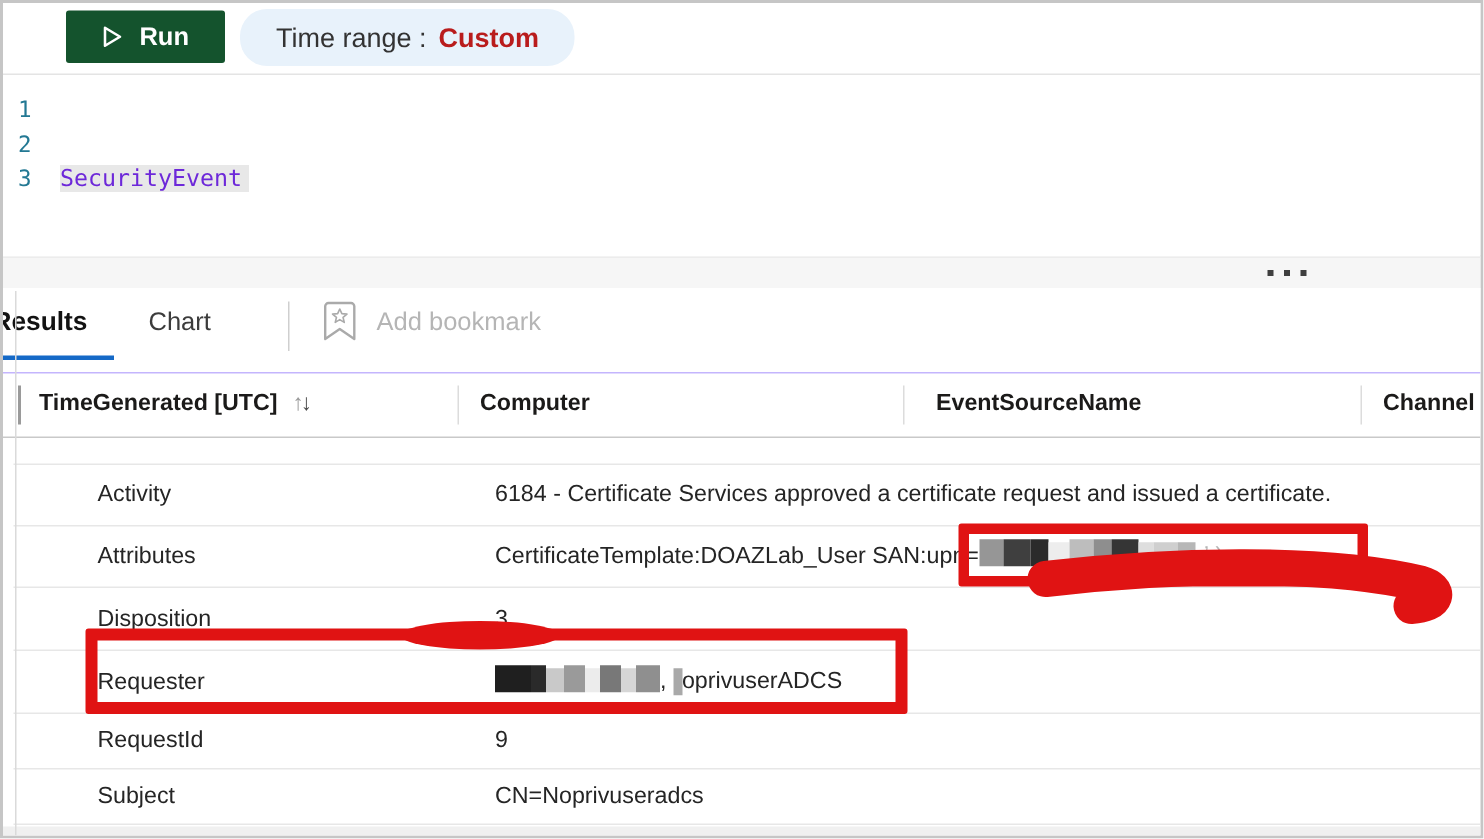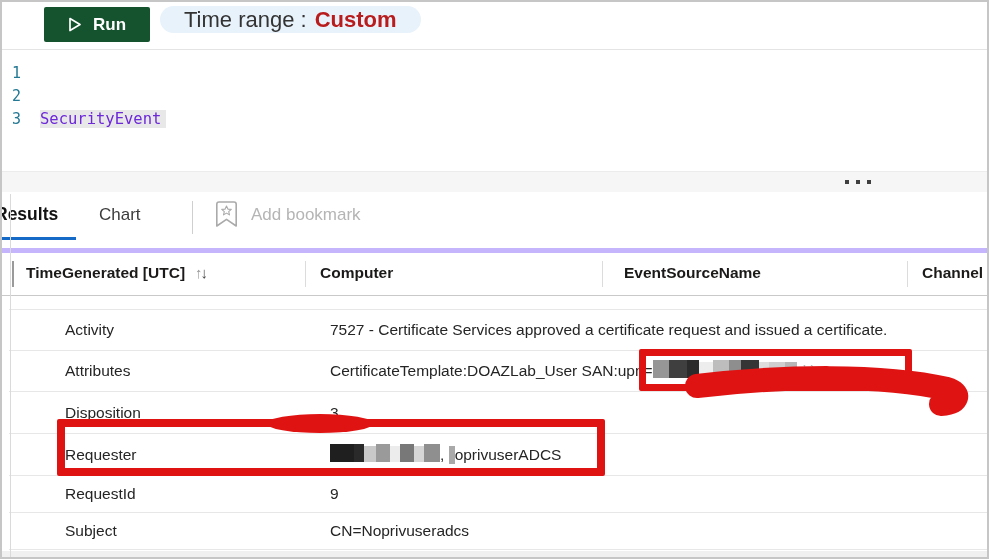--- a/index.html
+++ b/index.html
@@ -6,22 +6,22 @@
   .screen{position:relative;width:989px;height:559px;box-sizing:border-box;
     border:2px solid #c6c6c6;background:#fff;overflow:hidden;
     font-family:"Liberation Sans",sans-serif;color:#201f1e;}
   
   .toolbar{position:absolute;left:0;top:0;width:100%;height:47px;background:#fff;
     border-bottom:1px solid #e4e4e4;}
   .run-btn{position:absolute;left:42px;top:5px;width:106px;height:35px;background:#14532d;
     border:none;border-radius:2px;color:#fff;font-size:17px;font-weight:600;
     display:flex;align-items:center;justify-content:center;gap:11px;cursor:pointer;
     font-family:"Liberation Sans",sans-serif;}
-  .pill{position:absolute;top:4px;height:27px;background:#e8f2fb;border-radius:18px;
-    display:inline-flex;align-items:center;gap:8px;padding:0 24px;font-size:22px;color:#333;
+  .pill{position:absolute;top:4px;height:38px;background:#e8f2fb;border-radius:18px;
+    display:inline-flex;align-items:center;gap:8px;padding:0 24px;font-size:18px;color:#333;
     border:none;cursor:pointer;font-family:"Liberation Sans",sans-serif;}
   .pill b{color:#b91c1c;font-weight:700;}
   .pill-time{left:158px;}
   .pill-show{left:400px;}
   
   .editor{position:absolute;left:0;top:48px;width:100%;height:120px;background:#fff;
     font-family:"DejaVu Sans Mono","Liberation Mono",monospace;font-size:15.5px;line-height:23px;}
   .gutter{position:absolute;left:0;top:12px;width:26px;text-align:left;padding-left:10px;
     color:#237893;font-size:15px;}
   .code{position:absolute;left:38px;top:12px;white-space:pre;}
@@ -41,21 +41,21 @@
   .tabsbar{position:absolute;left:0;top:190px;width:100%;height:56px;background:#fff;padding-left:24px;}
   .panel-border{position:absolute;left:8px;top:192px;bottom:0;width:1px;background:#dadada;}
   .tab-results{position:absolute;left:-7px;top:12px;font-size:17.5px;font-weight:700;color:#121212;cursor:pointer;}
   .tab-underline{position:absolute;left:0;top:45px;width:74px;height:3px;background:#1569c7;}
   .tab-chart{position:absolute;left:97px;top:13px;font-size:17px;color:#3c3c3c;cursor:pointer;}
   .tab-divider{position:absolute;left:190px;top:9px;width:1px;height:33px;background:#cfcfcf;}
   .bookmark{position:absolute;left:212px;top:8px;display:flex;align-items:center;gap:12px;
     color:#b5b5b5;font-size:17px;cursor:default;}
   
   .grid-header{position:absolute;left:0;top:246px;width:100%;height:42px;background:#fff;
-    border-top:5px solid #c4b5fd;border-bottom:1px solid #c9c9c9;font-size:15.5px;font-weight:700;color:#1b1a19;}
+    border-top:1px solid #c4b5fd;border-bottom:1px solid #c9c9c9;font-size:15.5px;font-weight:700;color:#1b1a19;}
   .gh-cell{position:absolute;top:11px;white-space:nowrap;cursor:pointer;}
   .gh-time{left:24px;}
   .gh-computer{left:318px;}
   .gh-source{left:622px;}
   .gh-channel{left:920px;}
   .gh-div{position:absolute;top:8px;width:1px;height:26px;background:#dcdcdc;}
   .gh-tick{position:absolute;left:10px;top:8px;width:2px;height:26px;background:#9a9a9a;}
   .sort{font-weight:400;font-size:15px;margin-left:10px;}
   .sort .up{color:#9b9b9b;}
   .sort .down{color:#4a4a4a;margin-left:-2px;}
@@ -142,21 +142,21 @@
     <span class="gh-cell gh-source">EventSourceName</span>
     <span class="gh-div" style="left:905px;"></span>
     <span class="gh-cell gh-channel">Channel</span>
   </div>
 
   <div class="rows">
     <div class="row" style="height:19px;"></div>
 
     <div class="row" style="height:41px;">
       <span class="key">Activity</span>
-      <span class="val">7527 - Certificate Services approved a certificate request and issued a certificate.</span>
+      <span class="val">6184 - Certificate Services approved a certificate request and issued a certificate.</span>
     </div>
 
     <div class="row" style="height:41px;">
       <span class="key">Attributes</span>
       <span class="val">
         <span>CertificateTemplate:DOAZLab_User SAN:upn=</span>
         <span><span class="rb" style="width:16px;background:#969696;"></span><span class="rb" style="width:18px;background:#3f3f3f;"></span><span class="rb" style="width:12px;background:#2b2b2b;"></span><span class="rb rb-s" style="width:14px;background:#ededed;"></span><span class="rb" style="width:16px;background:#bdbdbd;"></span><span class="rb" style="width:12px;background:#8e8e8e;"></span><span class="rb" style="width:18px;background:#353535;"></span><span class="rb rb-s" style="width:10px;background:#dedede;"></span><span class="rb rb-s" style="width:16px;background:#cfcfcf;"></span><span class="rb rb-s" style="width:12px;background:#b7b7b7;"></span></span>
         <span class="faint">ʼ  )</span>
       </span>
     </div>

